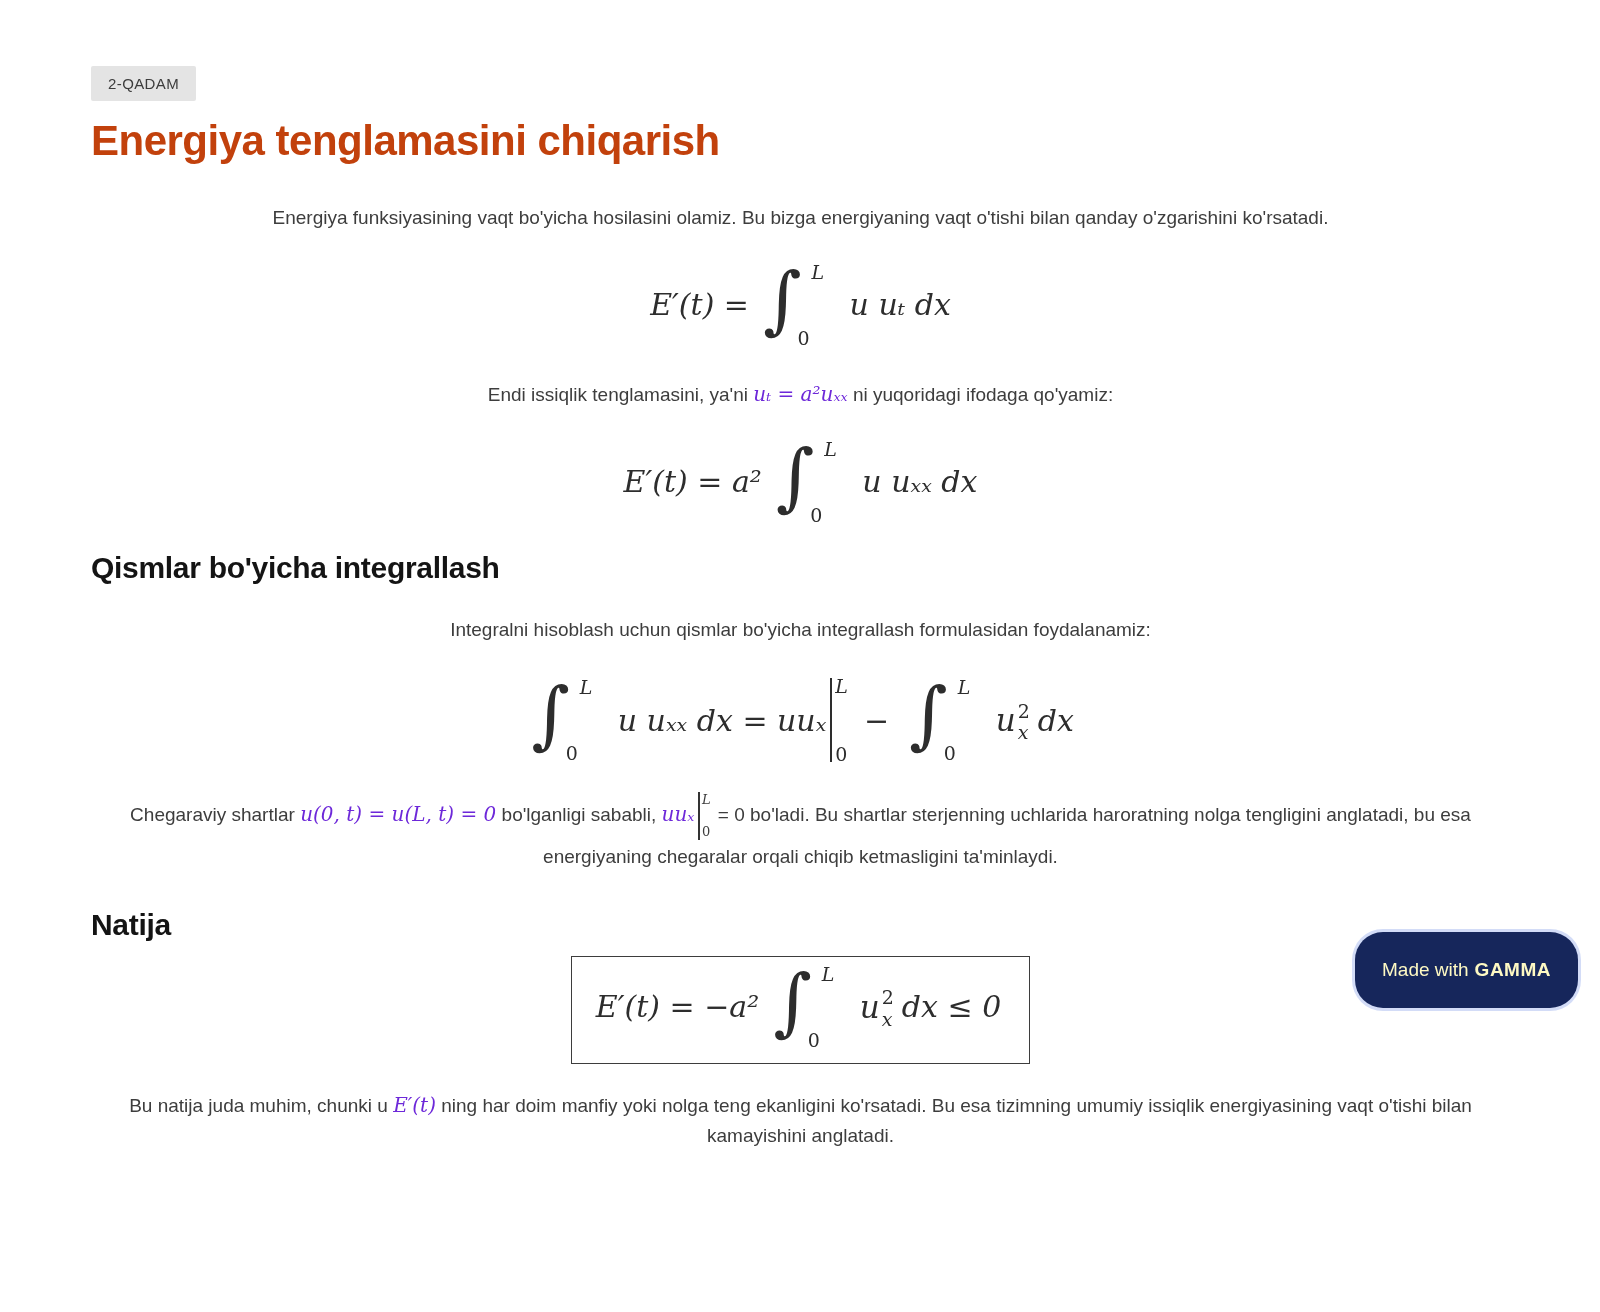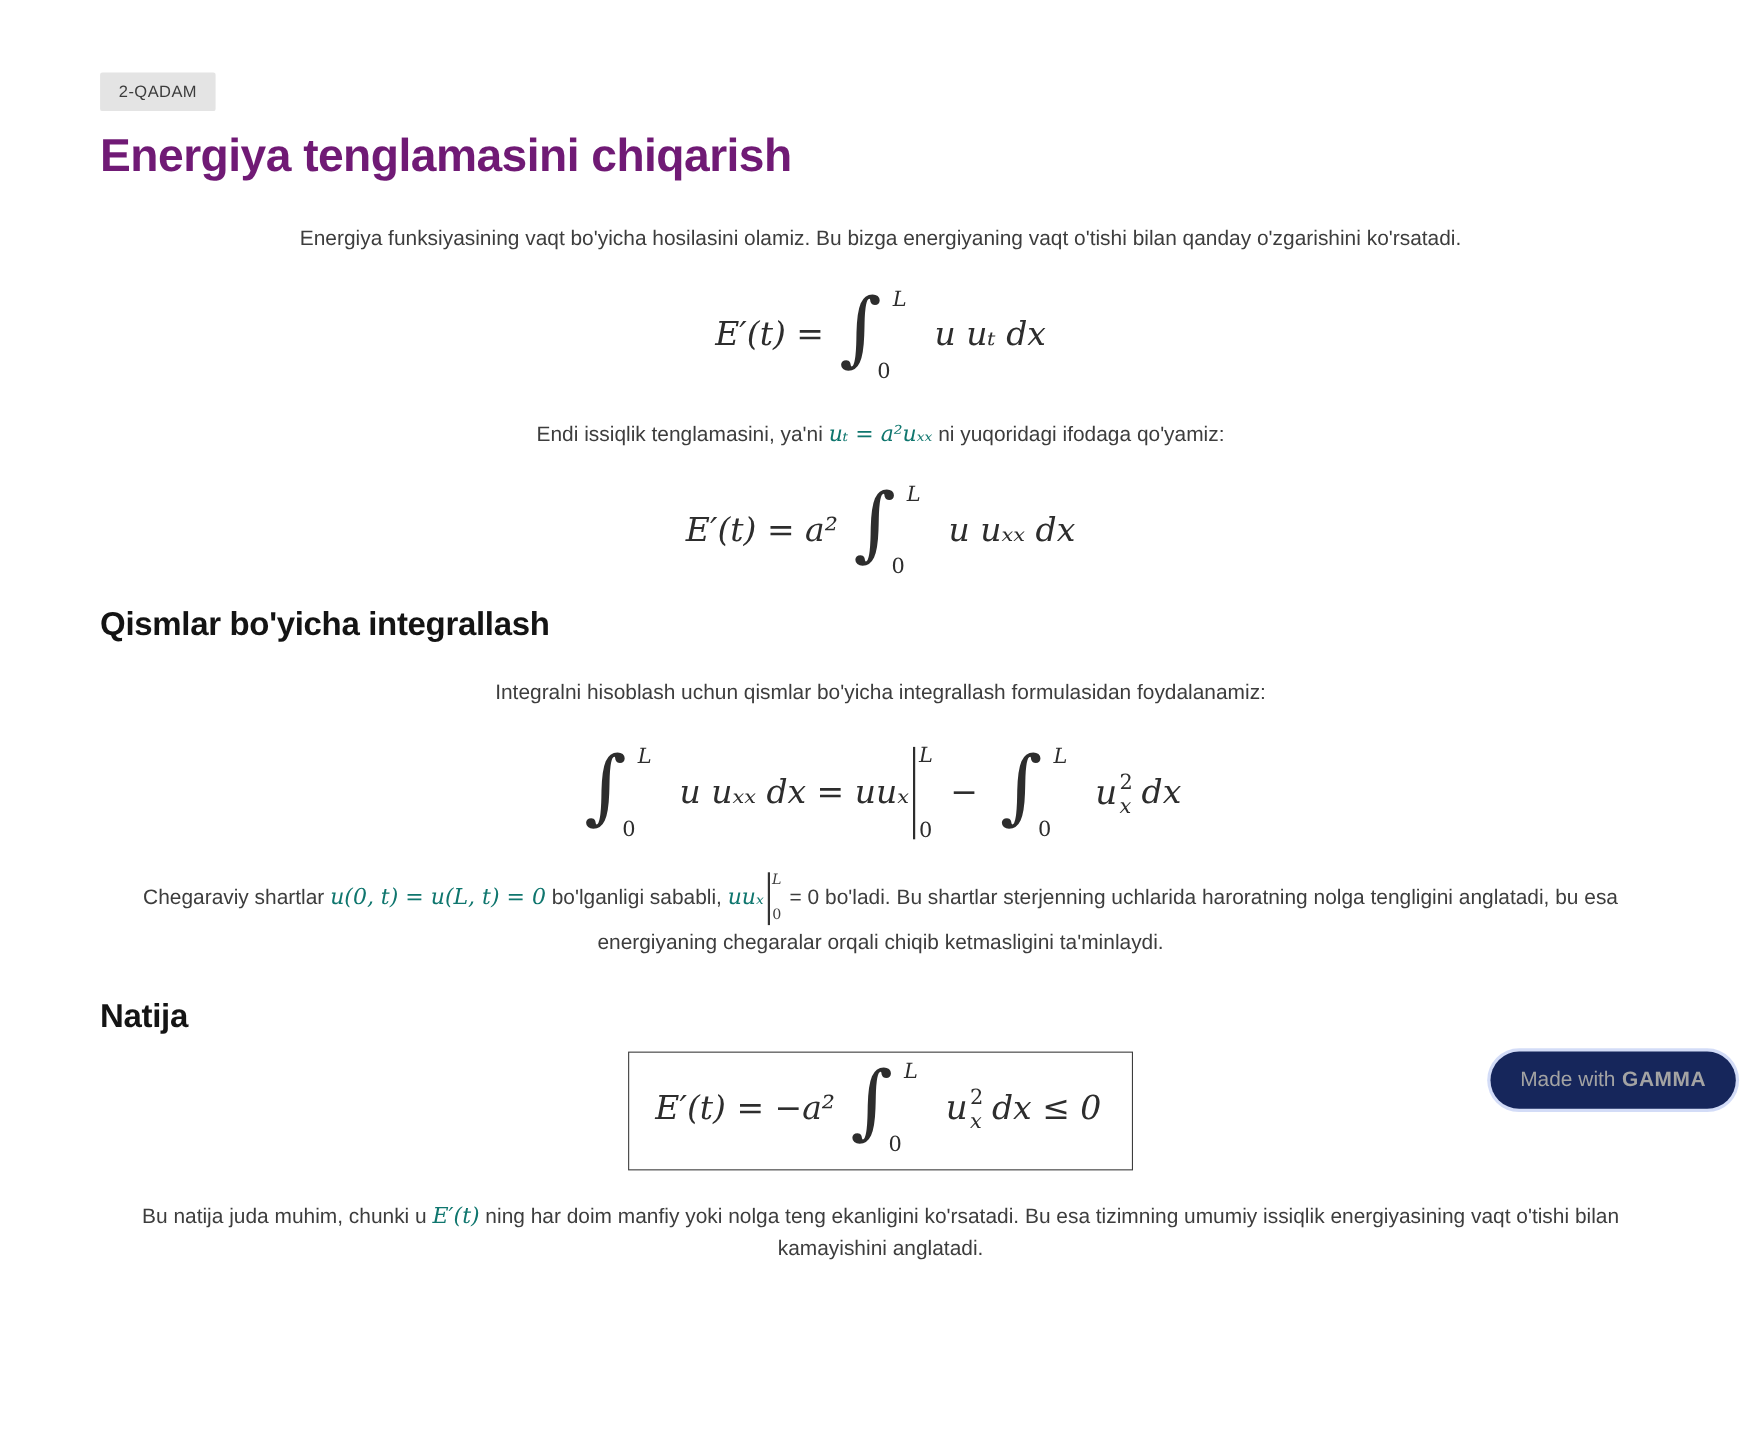--- a/index.html
+++ b/index.html
@@ -28,21 +28,21 @@
     font-weight: 500;
     letter-spacing: 0.4px;
     padding: 9px 17px;
     border-radius: 2px;
   }
   h1 {
     margin: 16px 0 0 0;
     font-size: 42px;
     line-height: 1.15;
     font-weight: bold;
-    color: #701a75;
+    color: #c2410c;
     letter-spacing: -0.5px;
   }
   h2 {
     margin: 24px 0 0 0;
     font-size: 30px;
     font-weight: bold;
     color: #141414;
     letter-spacing: -0.3px;
   }
   p {
@@ -59,21 +59,21 @@
   .p5 { margin-top: 50px; }
   .p6 { margin-top: 26px; }
   .h2-qismlar { margin-top: 19px; }
   .h2-natija  { margin-top: 36px; }
 
   
   .imath {
     font-family: "DejaVu Serif", serif;
     font-style: italic;
     font-size: 20px;
-    color: #0f766e;
+    color: #6d28d9;
     white-space: pre;
   }
   .mathline {
     display: flex;
     justify-content: center;
     align-items: center;
     font-family: "DejaVu Serif", serif;
     font-style: italic;
     font-size: 30px;
     color: #2d2d2d;
@@ -160,25 +160,25 @@
   .ieval-lo { font-style: normal; }
 
   
   .gamma-badge {
     position: absolute;
     right: 22px;
     bottom: 12px;
     height: 52px;
     display: flex;
     align-items: center;
-    padding: 0 27px;
+    padding: 12px 27px;
     background: #16265b;
     border-radius: 28px;
     box-shadow: 0 0 0 3px rgba(175, 192, 240, 0.55);
-    color: #a3a3a3;
+    color: #fef9c3;
     font-size: 19px;
     cursor: pointer;
   }
   .gamma-badge .brand {
     font-weight: bold;
     letter-spacing: 0.5px;
     margin-left: 6px;
   }
 </style>
 </head>

